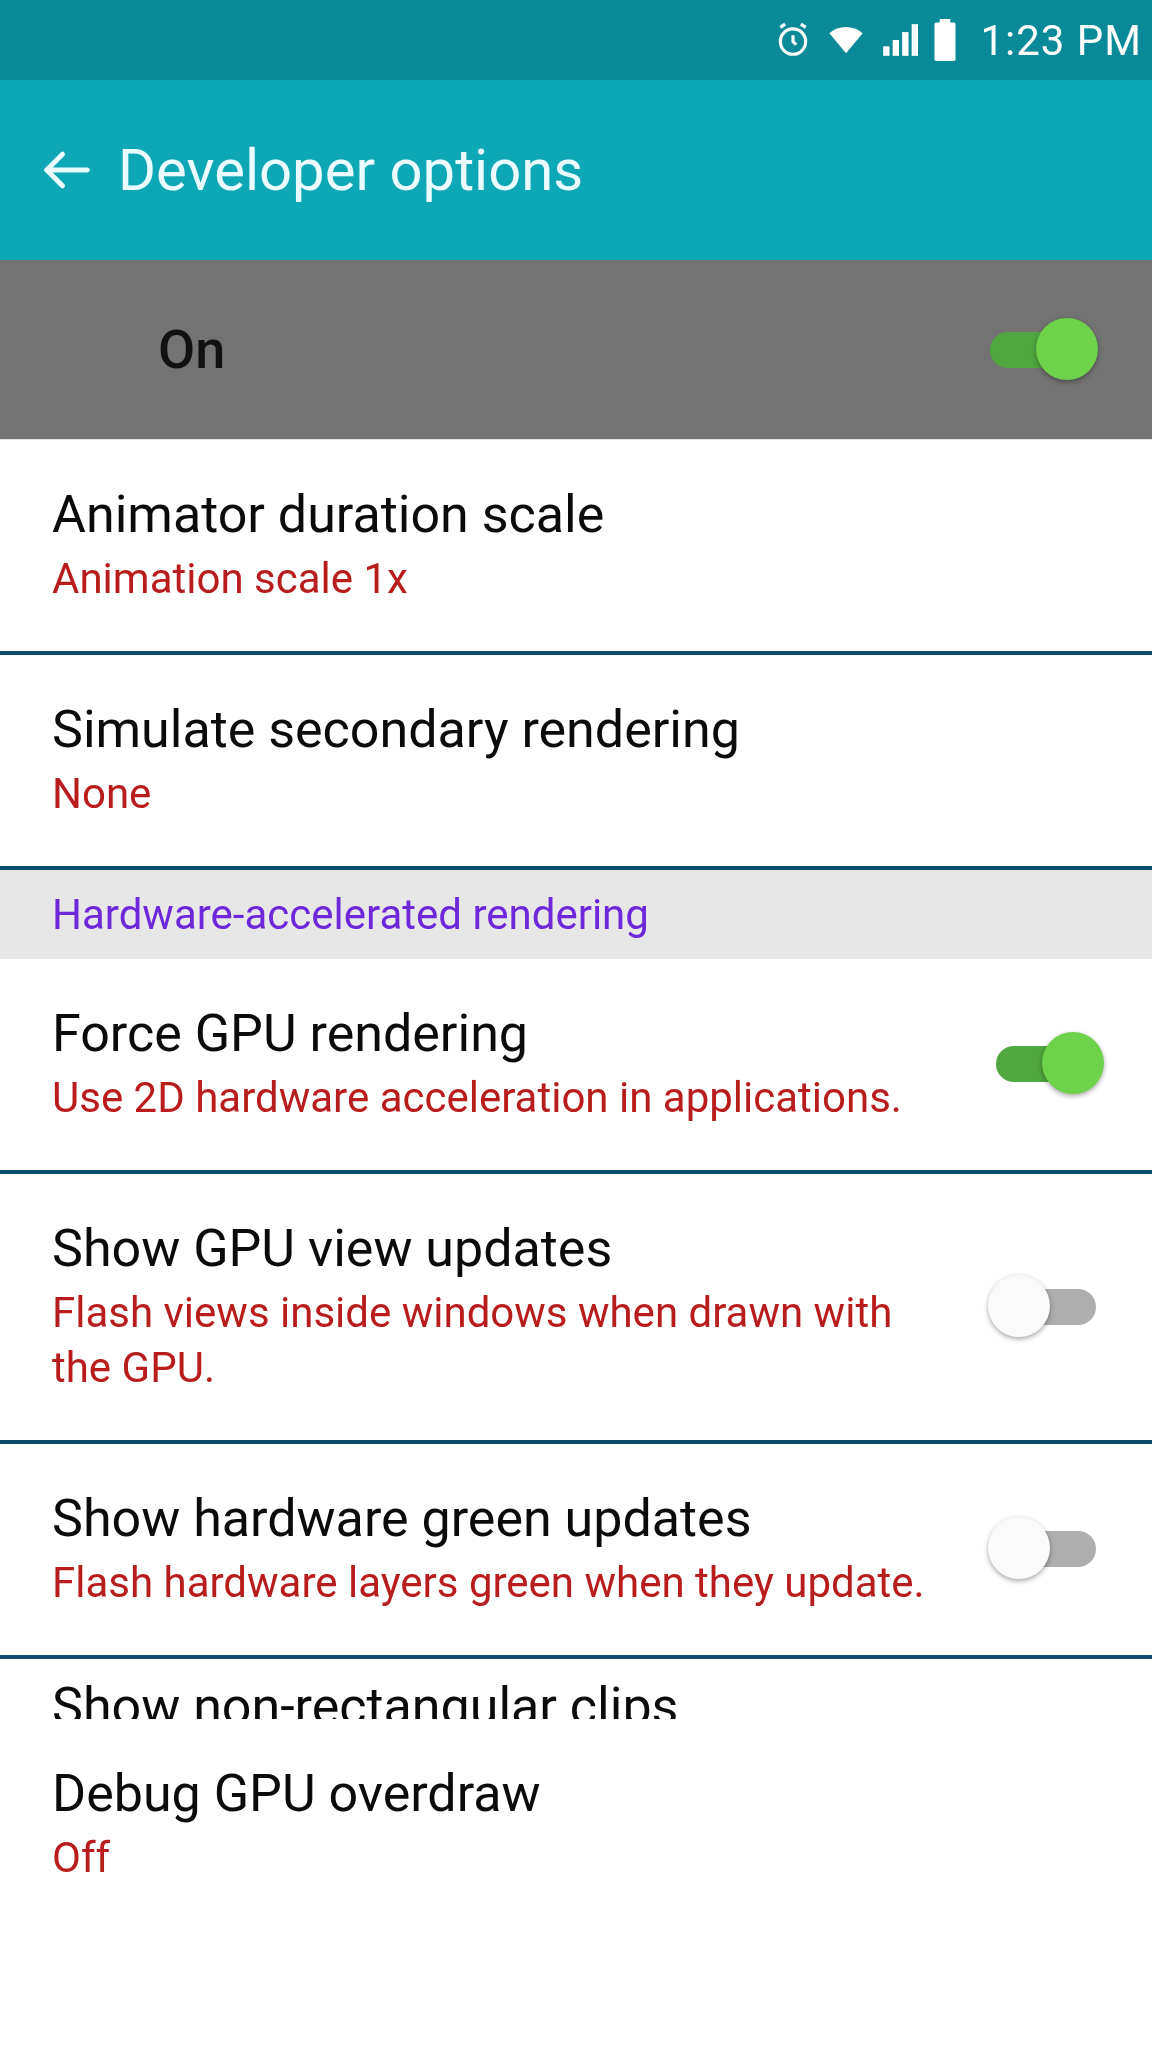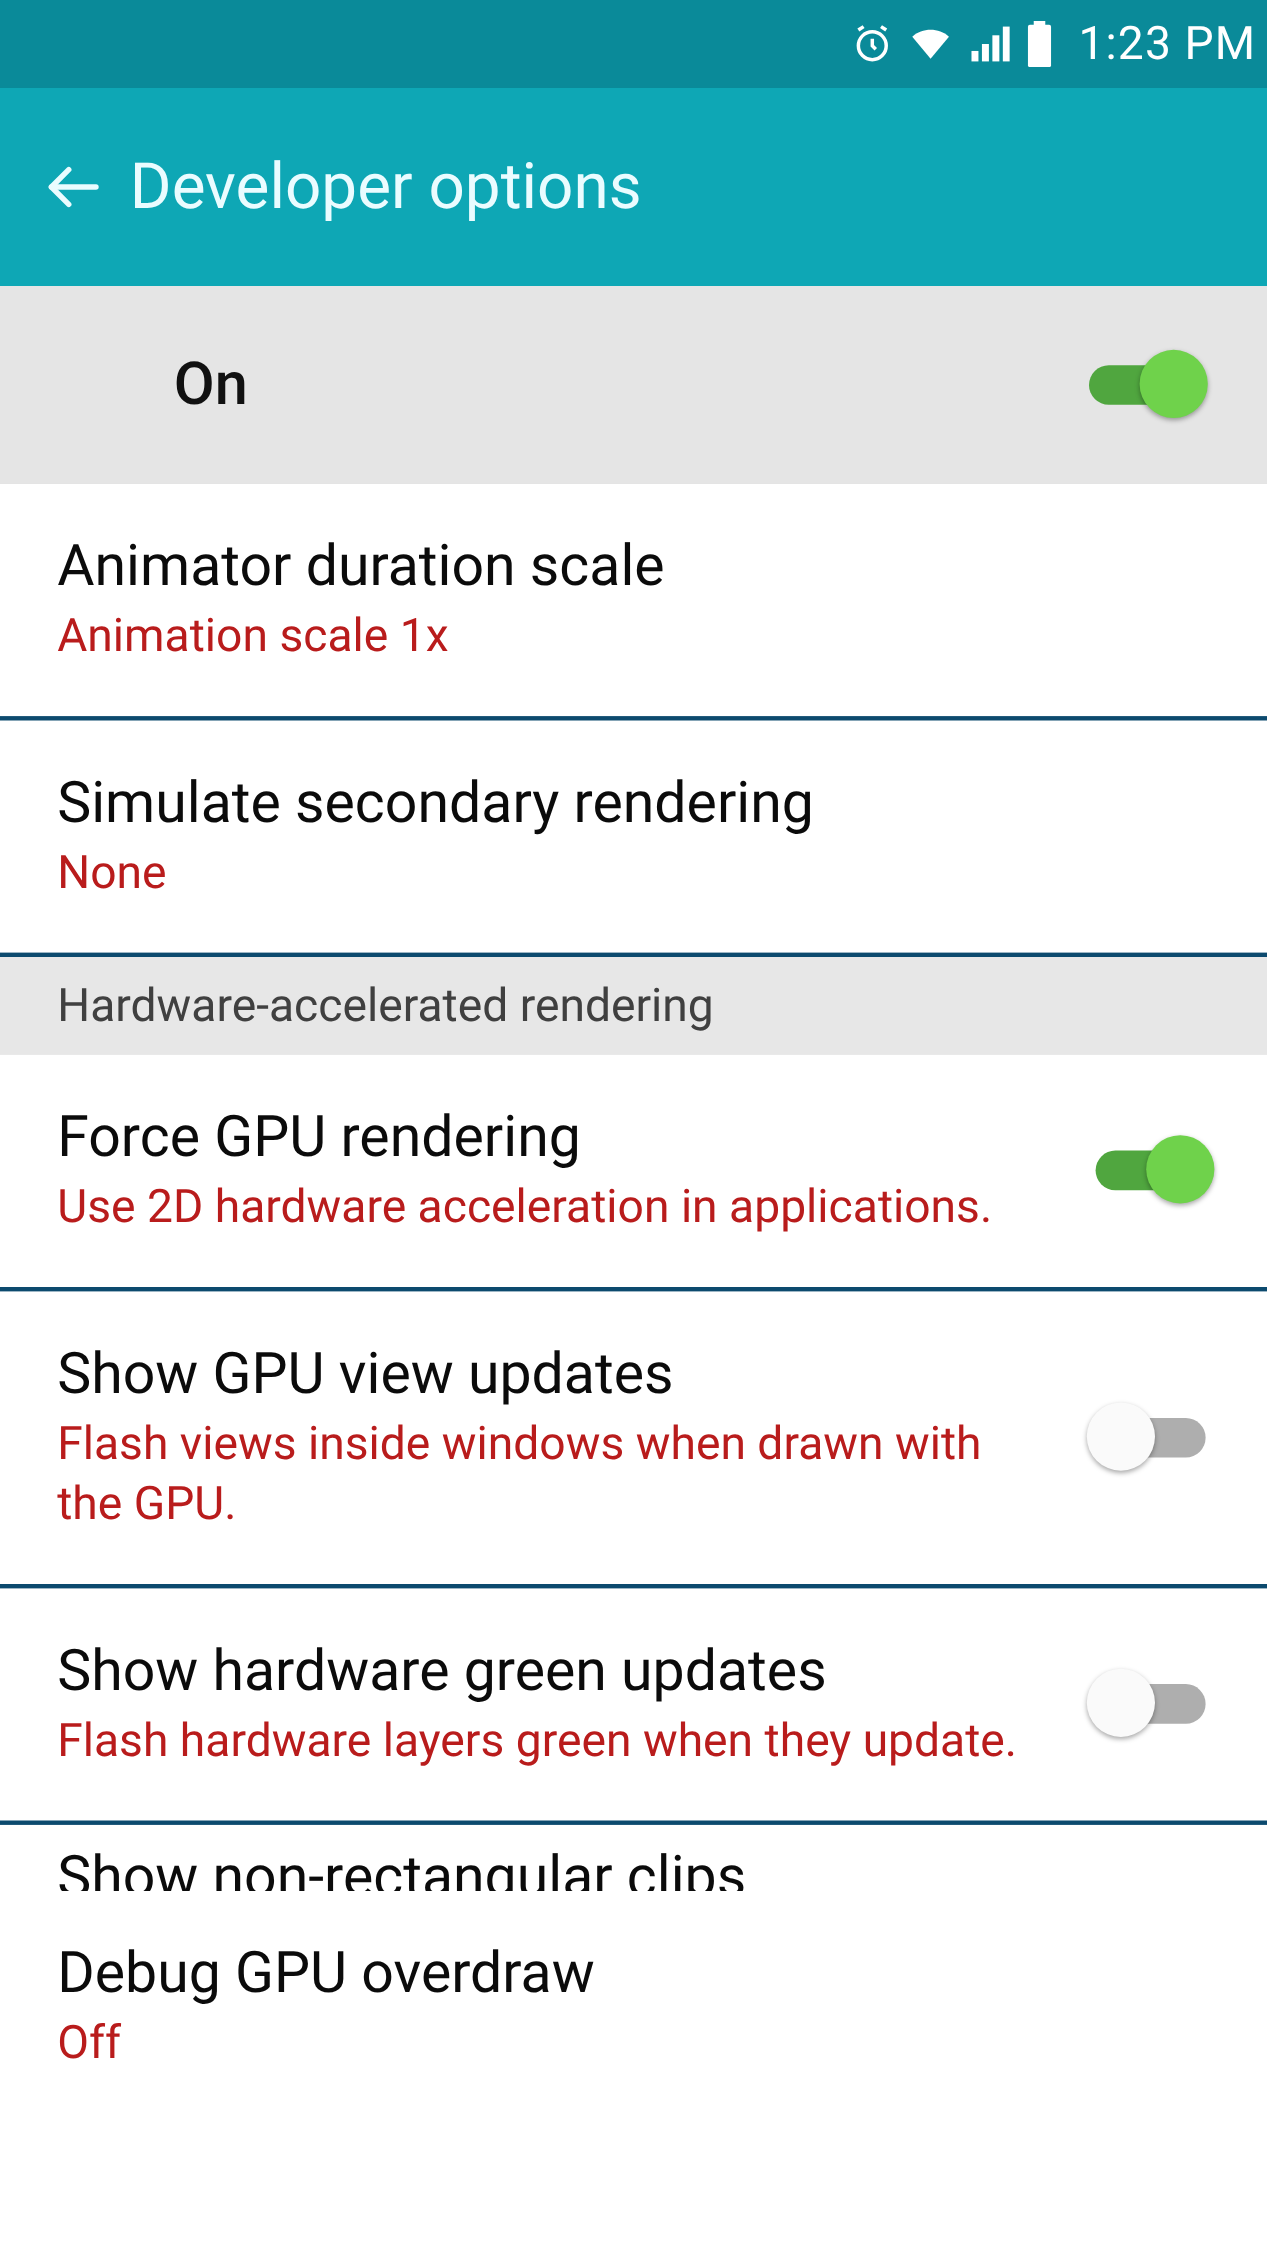--- a/index.html
+++ b/index.html
@@ -48,21 +48,21 @@
     }
     .app-title {
       font-size: 58px;
       font-weight: 400;
       color: #eafcff;
     }
 
     
     .master-row {
       height: 180px;
-      background: #e5e5e5;
+      background: #737373;
       display: flex;
       align-items: center;
       padding-left: 158px;
       padding-right: 58px;
       border-bottom: 1px solid #e4e4e4;
     }
     .master-label {
       font-size: 54px;
       font-weight: 500;
       color: #111;
@@ -91,21 +91,21 @@
       font-size: 42px;
       color: #b91c1c;
       font-weight: 400;
       line-height: 1.3;
     }
 
     .section-header {
       background: #e7e7e7;
       padding: 20px 52px 20px 52px;
       font-size: 42px;
-      color: #404040;
+      color: #6d28d9;
       font-weight: 400;
     }
 
     
     .toggle {
       width: 108px;
       height: 60px;
       position: relative;
       flex-shrink: 0;
     }

